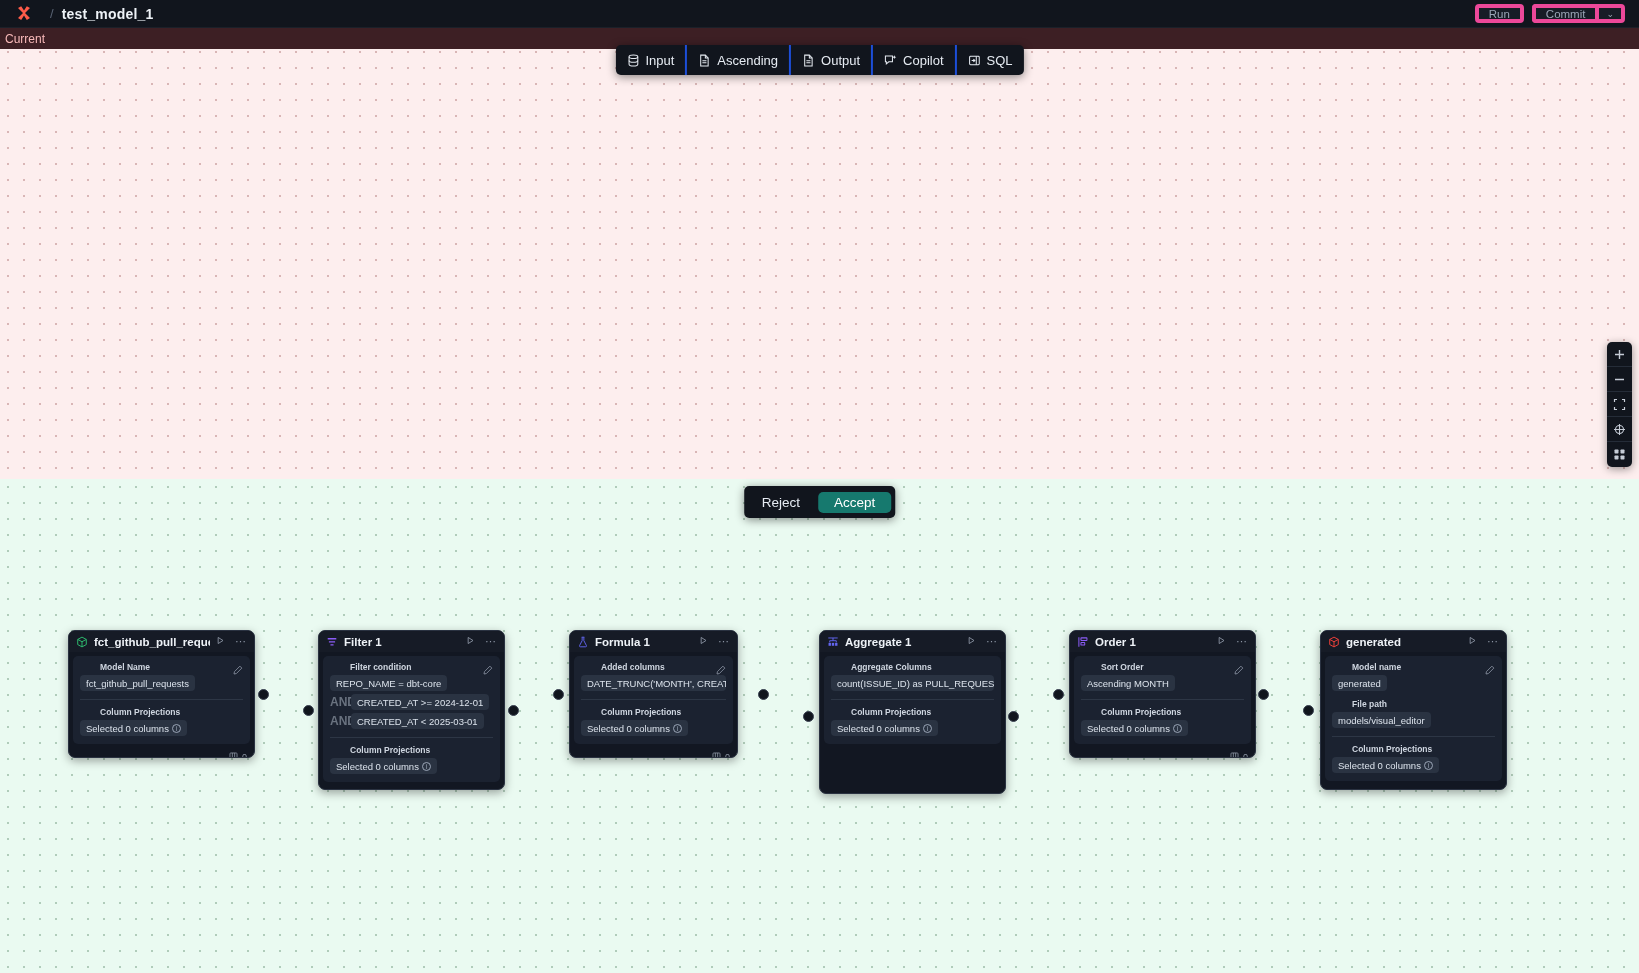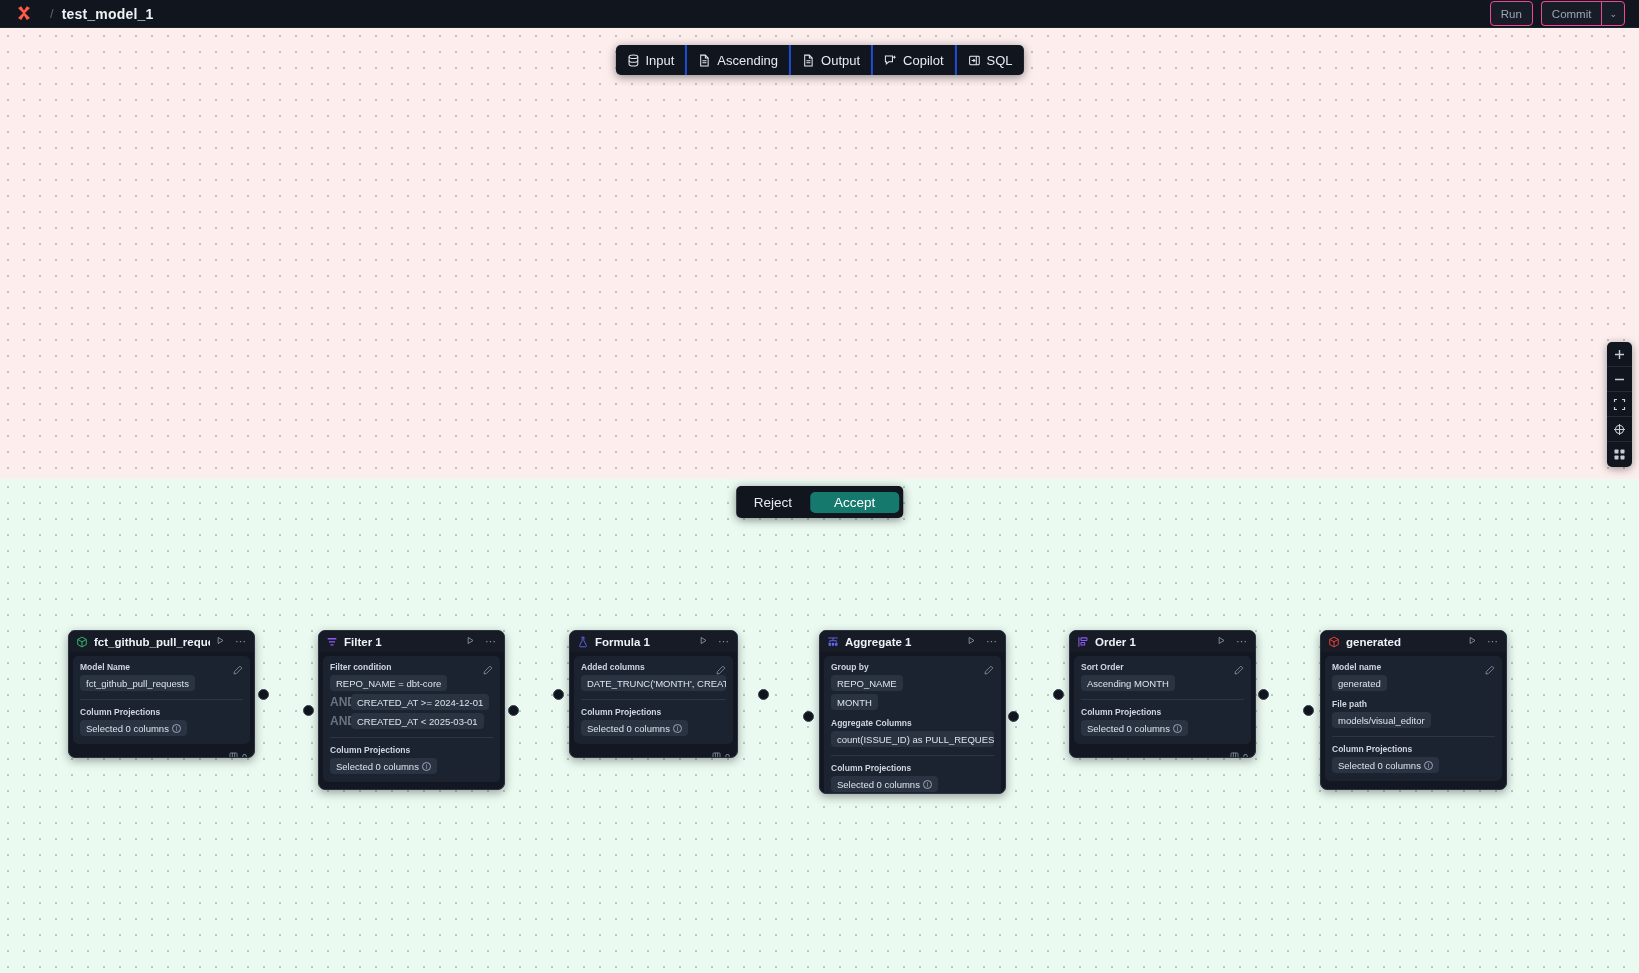--- a/index.html
+++ b/index.html
@@ -22,22 +22,22 @@
   }
   .logo-x {
     width: 20px; height: 20px; margin-left: 6px; margin-right: 8px;
     display: flex; align-items: center; justify-content: center;
     color: #ff5b49;
   }
   .bc-sep { color: #5a6475; font-size: 13px; margin: 0 8px; }
   .bc-title { color: #eef2f7; font-size: 14px; font-weight: bold; letter-spacing: .2px; }
   .topbar-right { margin-left: auto; display: flex; align-items: center; gap: 8px; padding-right: 6px; }
   .btn-top {
-    height: 25px; padding: 0 10px;
-    background: #171c26; border: 1px solid #ec4899; border-radius: 4px;
+    height: 19px; padding: 0 10px;
+    background: #171c26; border: 4px solid #ec4899; border-radius: 4px;
     color: #9aa5b6; font-size: 11.5px; display: flex; align-items: center;
   }
   .btn-split { display: flex; }
   .btn-split .left { border-radius: 4px 0 0 4px; border-right: none; }
   .btn-split .right { border-radius: 0 4px 4px 0; padding: 0 7px; font-size: 9px; }
 
   
   .panel-current {
     position: absolute; top: 28px; left: 0; width: 1639px; height: 451px;
     background: #fdeeee;
@@ -90,21 +90,21 @@
     display: flex; align-items: center; padding: 4px;
     gap: 4px; z-index: 70;
     box-shadow: 0 2px 10px rgba(0,0,0,.45);
   }
   .btn-reject {
     padding: 3px 14px; color: #e6ebf2; font-size: 13.5px;
     background: transparent; border: none; border-radius: 5px;
     font-family: inherit;
   }
   .btn-accept {
-    padding: 3px 24px; color: #ffffff; font-size: 13.5px;
+    padding: 3px 16px; color: #ffffff; font-size: 13.5px;
     background: #16796e; border: none; border-radius: 5px;
     font-family: inherit;
   }
 
   
   .zoomstack {
     position: absolute; right: 7px;
     width: 25px; background: #11151d;
     border-radius: 5px; overflow: hidden;
     display: flex; flex-direction: column;
@@ -139,21 +139,21 @@
   .node-more { color: #8b94a3; font-size: 11px; letter-spacing: 1px; }
 
   .node-body {
     margin: 4px;
     background: #1b2230;
     border-radius: 5px;
     padding: 6px 7px 8px 7px;
   }
   .sec { position: relative; }
   .sec + .sec { margin-top: 8px; }
-  .sec-label { color: #cfd6e0; font-size: 8.5px; font-weight: bold; margin-bottom: 3px; }
+  .sec-label { color: #cfd6e0; font-size: 8.5px; font-weight: bold; margin-bottom: 3px; margin-left: 20px; }
   .pencil { position: absolute; right: 0; top: -1px; color: #8b94a3; }
   .chip {
     display: inline-flex; align-items: center; gap: 3px;
     background: #2a3342; color: #dce3ec;
     border-radius: 4px; padding: 2.5px 6px;
     font-size: 9.5px; max-width: 100%;
     white-space: nowrap; overflow: hidden; text-overflow: ellipsis;
   }
   .chip-row { display: flex; align-items: center; gap: 5px; margin-top: 3px; }
   .chip-row:first-of-type { margin-top: 0; }
@@ -191,20 +191,21 @@
   <div class="topbar-right">
     <div class="btn-top">Run</div>
     <div class="btn-split">
       <div class="btn-top left">Commit</div>
       <div class="btn-top right">⌄</div>
     </div>
   </div>
 </div>
 
 <div class="panel-current">
+  <div class="panel-label-current">Current</div>
 
   <div class="zoomstack current">
     <div class="zbtn">
       <svg width="13" height="13" viewBox="0 0 13 13">
           <path d="M6.5 2v9M2 6.5h9" stroke="#c6ccd6" stroke-width="1.4" fill="none"></path>
         </svg>
     </div>
     <div class="zbtn">
       <svg width="13" height="13" viewBox="0 0 13 13">
           <path d="M2 6.5h9" stroke="#c6ccd6" stroke-width="1.4" fill="none"></path>
@@ -451,32 +452,20 @@
           </svg>
         </span>
         <span class="node-title">Aggregate 1</span>
         <span class="node-run"><svg width="9" height="9" viewBox="0 0 10 10" fill="none" stroke="#8b94a3" stroke-width="1">
             <path d="M2.4 1.6l5.4 3.4-5.4 3.4z"></path>
           </svg></span>
         <span class="node-more">⋯</span>
       </div>
       <div class="node-body">
         <div class="sec">
-          <div class="sec-label">Group by</div>
-          <span class="pencil"><svg width="10" height="10" viewBox="0 0 12 12" fill="none" stroke="#8b94a3" stroke-width="1">
-              <path d="M8.3 1.4l2.3 2.3L4 10.3l-2.8.5.5-2.8z"></path>
-            </svg></span>
-          <div class="chip-row">
-            <span class="chip">REPO_NAME</span>
-          </div>
-          <div class="chip-row">
-            <span class="chip">MONTH</span>
-          </div>
-        </div>
-        <div class="sec">
           <div class="sec-label">Aggregate Columns</div>
           <div class="chip-row">
             <span class="chip">count(ISSUE_ID) as PULL_REQUEST_…</span>
           </div>
         </div>
         <div class="divider"></div>
         <div class="sec">
           <div class="sec-label">Column Projections</div>
           <div class="chip-row">
             <span class="chip">Selected 0 columns <i class="info-i">i</i></span>

